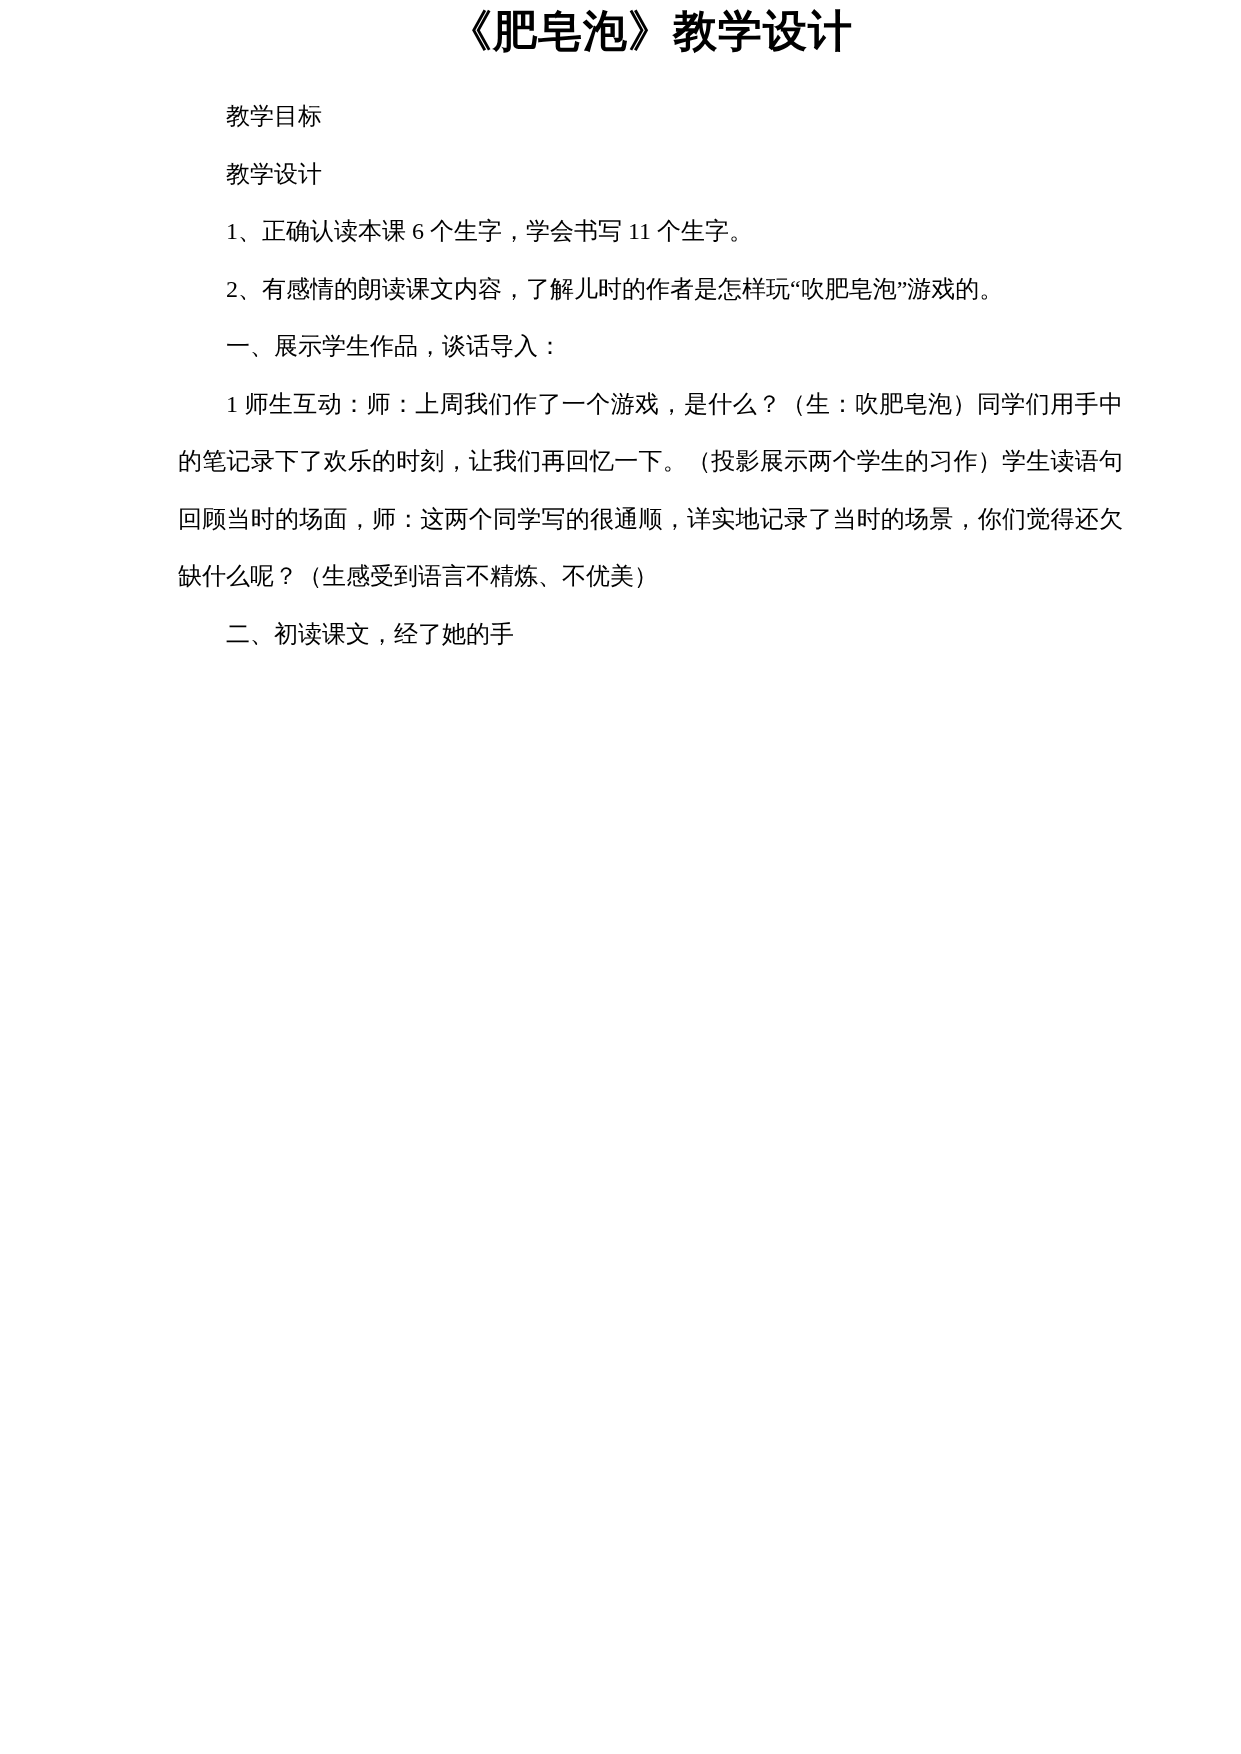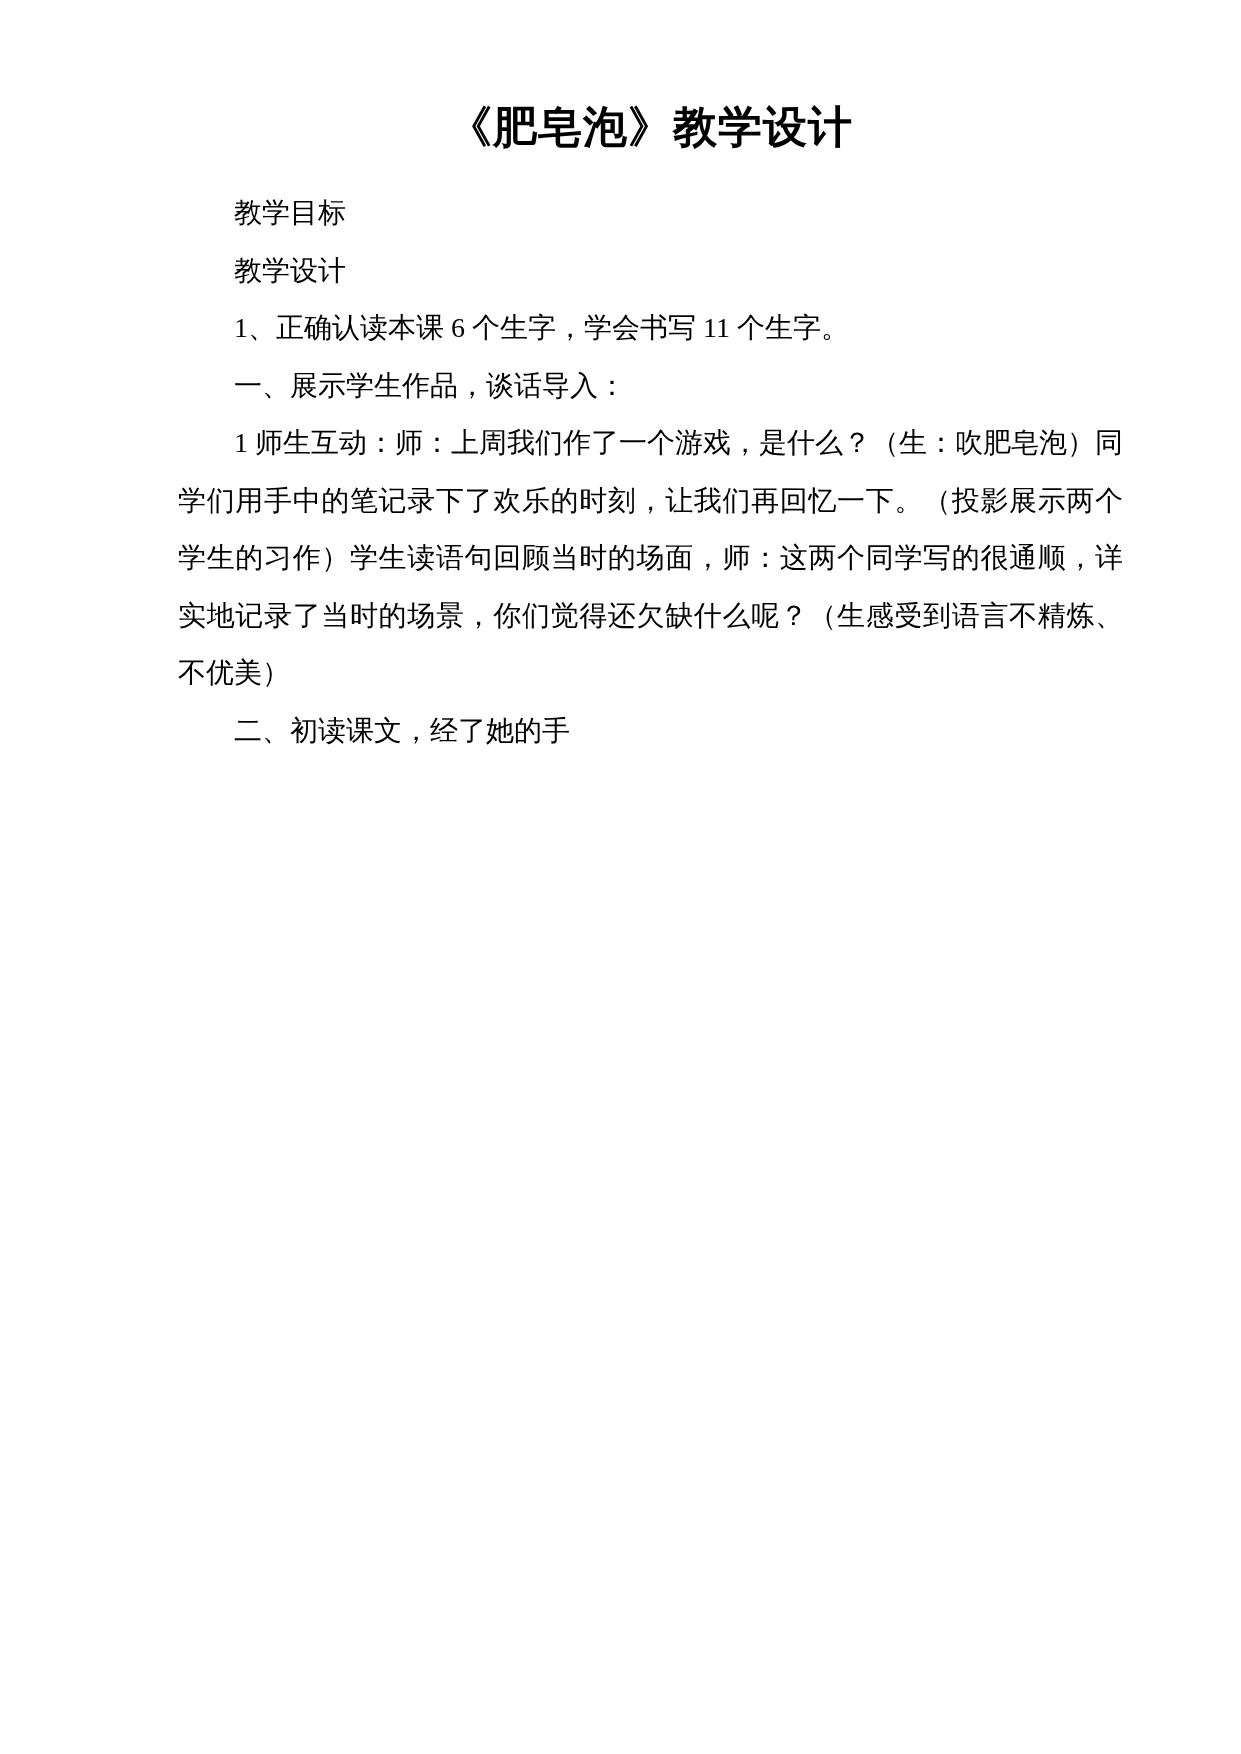--- a/index.html
+++ b/index.html
@@ -14,51 +14,51 @@
     background: #ffffff;
     overflow: hidden;
     font-family: "Liberation Serif", "DejaVu Serif", serif;
     color: #000000;
   }
   .content {
     padding: 0 118px 0 178px; 
   }
   .doc-title {
     margin: 0;
-    padding-top: 96px;
     font-size: 44px;
     line-height: 64px;
     font-weight: bold;
     text-align: center;
     letter-spacing: 1px;
     white-space: nowrap;
   }
   .doc-body {
     margin-top: 24px;
   }
   .para {
     margin: 0;
-    font-size: 28px;
+    font-size: 24px;
     line-height: 57.5px;
     text-align: justify;
     text-align-last: left;
     letter-spacing: 0;
   }
   .para.indent {
     text-indent: 2em;
   }
 </style>
 </head>
 <body>
 
 <div class="page">
   <div class="content">
     <h1 class="doc-title">《肥皂泡》教学设计</h1>
     <div class="doc-body">
         <p class="para indent">教学目标</p>
         <p class="para indent">教学设计</p>
         <p class="para indent">1、正确认读本课 6 个生字，学会书写 11 个生字。</p>
+        <p class="para indent">2、有感情的朗读课文内容，了解儿时的作者是怎样玩“吹肥皂泡”游戏的。</p>
         <p class="para indent">一、展示学生作品，谈话导入：</p>
         <p class="para indent">1 师生互动：师：上周我们作了一个游戏，是什么？（生：吹肥皂泡）同学们用手中的笔记录下了欢乐的时刻，让我们再回忆一下。（投影展示两个学生的习作）学生读语句回顾当时的场面，师：这两个同学写的很通顺，详实地记录了当时的场景，你们觉得还欠缺什么呢？（生感受到语言不精炼、不优美）</p>
         <p class="para indent">二、初读课文，经了她的手</p>
       </div>
   </div>
 </div>
 
 </body></html>

